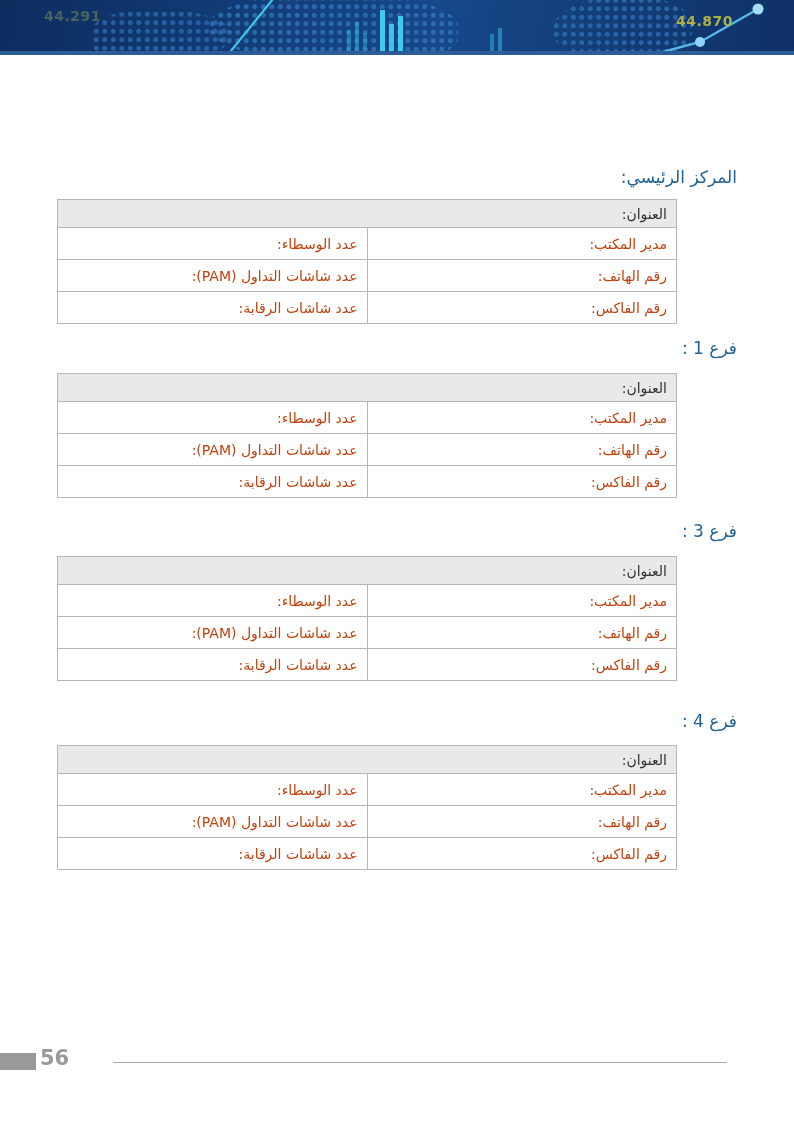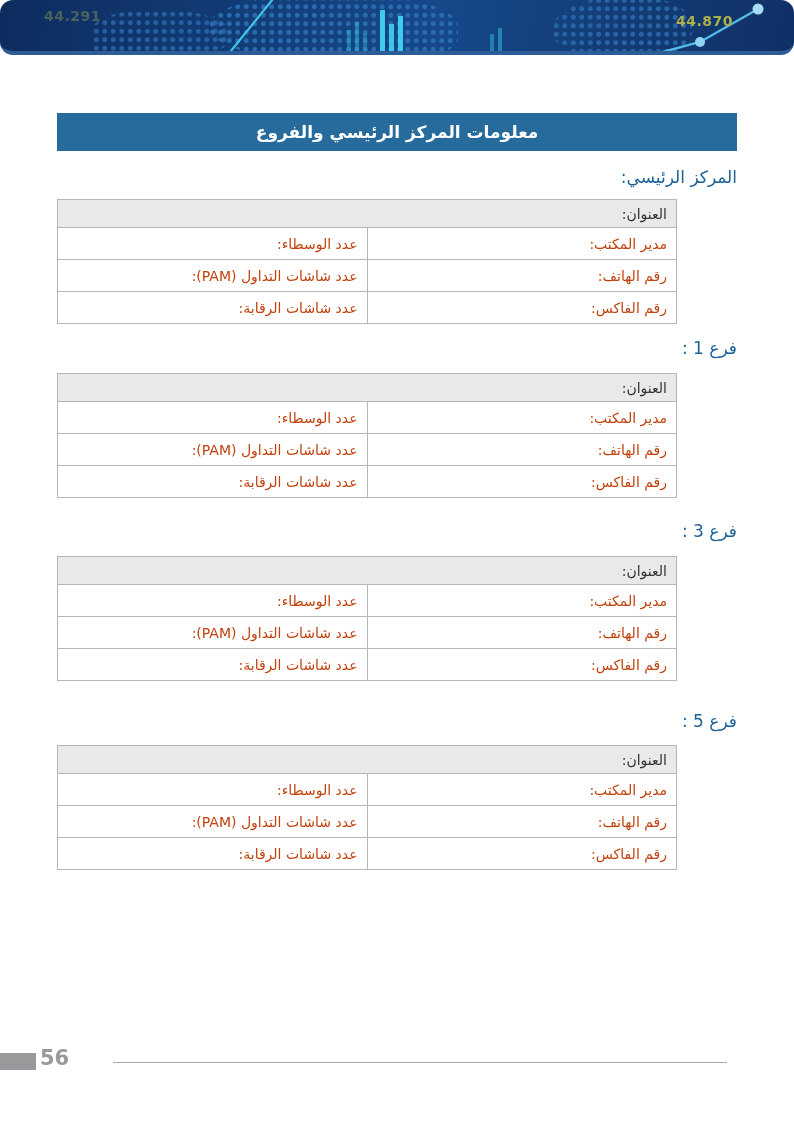--- a/index.html
+++ b/index.html
@@ -7,21 +7,21 @@
   .page {
     position:relative; width:794px; height:1123px; margin:0 auto;
     background:#ffffff; overflow:hidden; direction:rtl;
     font-family:"DejaVu Sans","Liberation Sans",sans-serif;
   }
 
   
   .hero {
     position:absolute; top:0; left:0; width:794px; height:55px;
     background:linear-gradient(100deg,#0d2c5e 0%,#123c77 30%,#16488a 55%,#123a72 82%,#0f3066 100%);
-    border-bottom:4px solid #2d5c97; overflow:hidden; direction:ltr;border-radius:13px;
+    border-bottom:4px solid #2d5c97; overflow:hidden; direction:ltr;
   }
   .dots {
     position:absolute;
     background-image:radial-gradient(circle,#2e6fb4 2.1px,rgba(0,0,0,0) 2.8px);
     background-size:8.5px 8.5px;
   }
   .dots.d1 { left:92px;  top:10px; width:140px; height:52px; border-radius:45% 55% 60% 40%; opacity:.75; }
   .dots.d2 { left:208px; top:-6px; width:250px; height:70px; border-radius:50% 50% 40% 60%; opacity:.9; }
   .dots.d3 { left:552px; top:-4px; width:140px; height:66px; border-radius:55% 45% 50% 50%; opacity:.8; }
   .hero svg { position:absolute; left:0; top:0; }
@@ -81,23 +81,20 @@
       <rect x="498" y="28" width="4" height="31" fill="#2fb9e0" opacity="0.55"></rect>
       <polyline points="640,58 700,42 758,9" fill="none" stroke="#55b9ea" stroke-width="2.4"></polyline>
       <circle cx="640" cy="58" r="4" fill="#7ecaf0"></circle>
       <circle cx="700" cy="42" r="5" fill="#8fd4f4"></circle>
       <circle cx="758" cy="9" r="5.5" fill="#a5ddf6"></circle>
     </svg>
     <span class="ticker dim">44.291</span>
     <span class="ticker bright">44.870</span>
   </div>
 
-  <div class="title-bar">
-    <span>معلومات المركز الرئيسي والفروع</span>
-  </div>
 
   <h2 class="sec-heading" style="top:167px">المركز الرئيسي:</h2>
   <table class="info-table" style="top:199px">
     <tbody>
         <tr class="addr-row">
           <td colspan="2">العنوان:</td>
         </tr>
     <tr>
       <td>مدير المكتب:</td>
       <td>عدد الوسطاء:</td>
@@ -148,21 +145,21 @@
       <td>رقم الهاتف:</td>
       <td>عدد شاشات التداول (PAM):</td>
     </tr>
     <tr>
       <td>رقم الفاكس:</td>
       <td>عدد شاشات الرقابة:</td>
     </tr>
   </tbody>
     </table>
 
-  <h2 class="sec-heading" style="top:711px">فرع 5 :</h2>
+  <h2 class="sec-heading" style="top:711px">فرع 4 :</h2>
   <table class="info-table" style="top:745px">
     <tbody>
         <tr class="addr-row">
           <td colspan="2">العنوان:</td>
         </tr>
     <tr>
       <td>مدير المكتب:</td>
       <td>عدد الوسطاء:</td>
     </tr>
     <tr>

